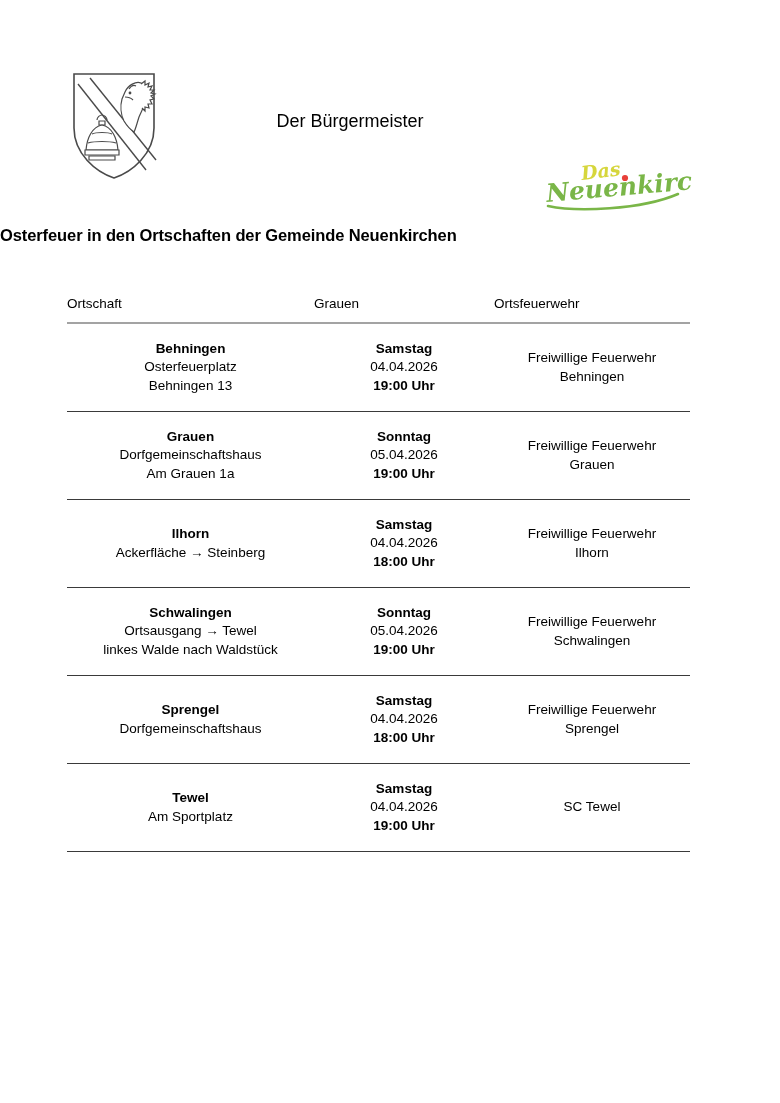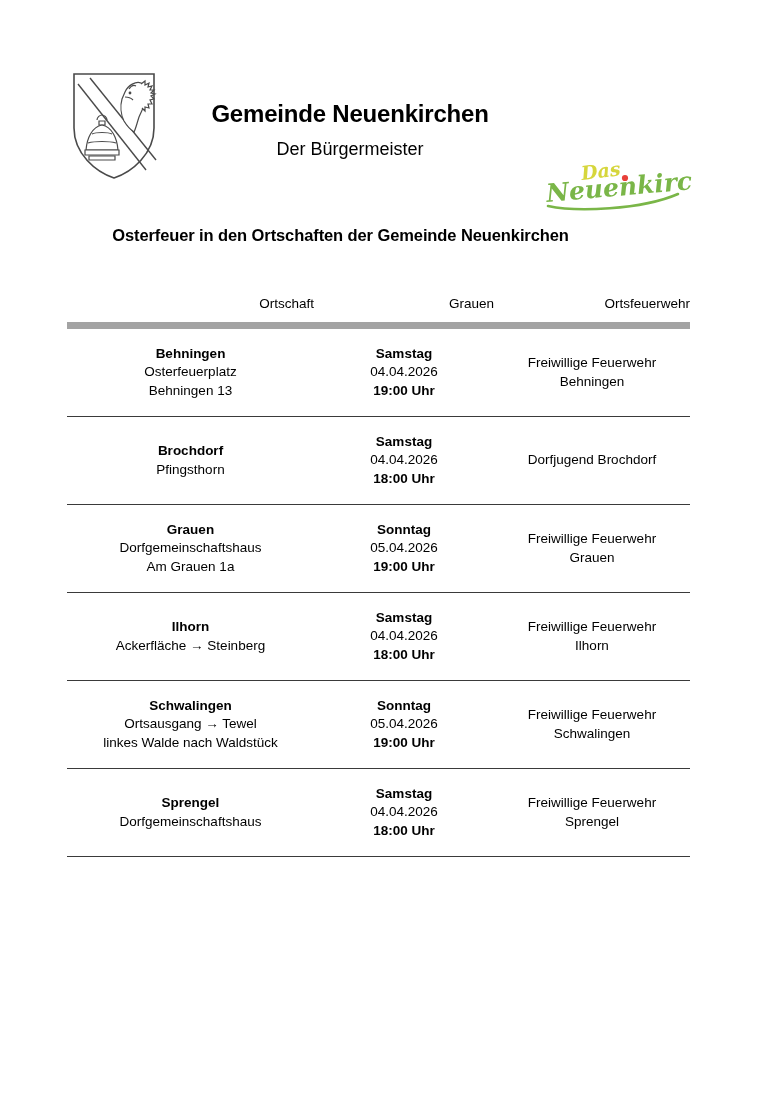--- a/index.html
+++ b/index.html
@@ -59,21 +59,20 @@
     width: 146px;
     height: 62px;
   }
 
   
   .doc-title {
     position: absolute;
     left: 0;
     top: 226px;
     width: 681px;
-    text-align: center;
     font-size: 16.5px;
     font-weight: bold;
     letter-spacing: -0.1px;
   }
 
   
   .table-wrap {
     position: absolute;
     left: 67px;
     top: 296px;
@@ -84,23 +83,23 @@
     border-collapse: collapse;
     table-layout: fixed;
   }
   table.schedule col.c-ort  { width: 247px; }
   table.schedule col.c-dat  { width: 180px; }
   table.schedule col.c-ver  { width: 196px; }
 
   table.schedule thead th {
     font-size: 13.5px;
     font-weight: normal;
-    text-align: right;
+    text-align: left;
     padding: 0 0 11px 0;
-    border-bottom: 7px solid #a3a3a3;
+    border-bottom: 2px solid #a3a3a3;
     vertical-align: bottom;
   }
   table.schedule tbody td {
     text-align: center;
     vertical-align: middle;
     font-size: 13.5px;
     line-height: 1.38;
     padding: 14px 4px 14px 4px;
     border-bottom: 1.6px solid #3a3a3a;
     height: 59px;
@@ -139,21 +138,20 @@
         <path d="M34 55 C24 57 19 68 18 80 L50 80 C49 68 44 57 34 55 Z"></path>
         <path d="M17 80 h34 v5 h-34 z"></path>
         <path d="M21 86 h26 v4 h-26 z"></path>
         <path d="M24 64 C28 62 40 62 44 64" fill="none"></path>
         <path d="M20 73 C27 71 41 71 48 73" fill="none"></path>
       </g>
     </svg>
   </div>
 
   <div class="header-titles">
-    <div class="title-main">Gemeinde Neuenkirchen</div>
     <div class="title-sub">Der Bürgermeister</div>
   </div>
 
   <div class="brand-logo">
     <svg viewBox="0 0 146 62" width="146" height="62" xmlns="http://www.w3.org/2000/svg">
       <g font-family="'DejaVu Serif', serif" font-style="italic" font-weight="bold">
         <text x="36" y="26" font-size="19" fill="#d6d63c" transform="rotate(-7 36 26)">Das</text>
         <text x="1" y="48" font-size="25" fill="#7ab648" transform="rotate(-5 1 48)">Neuenkirchen</text>
       </g>
       <circle cx="79" cy="24" r="3.1" fill="#e8403a"></circle>
@@ -197,118 +195,118 @@
           <td>
             <span class="cell-lines">
               <span class="ln">Freiwillige Feuerwehr</span>
               <span class="ln">Behningen</span>
             </span>
           </td>
         </tr>
         <tr>
           <td>
             <span class="cell-lines">
-              <span class="ln b">Brochdorf</span>
-              <span class="ln">Pfingsthorn</span>
+              <span class="ln b">Grauen</span>
+              <span class="ln">Dorfgemeinschaftshaus</span>
+              <span class="ln">Am Grauen 1a</span>
+            </span>
+          </td>
+          <td>
+            <span class="cell-lines">
+              <span class="ln b">Sonntag</span>
+              <span class="ln">05.04.2026</span>
+              <span class="ln b">19:00 Uhr</span>
+            </span>
+          </td>
+          <td>
+            <span class="cell-lines">
+              <span class="ln">Freiwillige Feuerwehr</span>
+              <span class="ln">Grauen</span>
+            </span>
+          </td>
+        </tr>
+        <tr>
+          <td>
+            <span class="cell-lines">
+              <span class="ln b">Ilhorn</span>
+              <span class="ln">Ackerfläche → Steinberg</span>
             </span>
           </td>
           <td>
             <span class="cell-lines">
               <span class="ln b">Samstag</span>
               <span class="ln">04.04.2026</span>
               <span class="ln b">18:00 Uhr</span>
             </span>
           </td>
           <td>
             <span class="cell-lines">
-              <span class="ln">Dorfjugend Brochdorf</span>
-            </span>
-          </td>
-        </tr>
-        <tr>
-          <td>
-            <span class="cell-lines">
-              <span class="ln b">Grauen</span>
-              <span class="ln">Dorfgemeinschaftshaus</span>
-              <span class="ln">Am Grauen 1a</span>
+              <span class="ln">Freiwillige Feuerwehr</span>
+              <span class="ln">Ilhorn</span>
+            </span>
+          </td>
+        </tr>
+        <tr>
+          <td>
+            <span class="cell-lines">
+              <span class="ln b">Schwalingen</span>
+              <span class="ln">Ortsausgang → Tewel</span>
+              <span class="ln">linkes Walde nach Waldstück</span>
             </span>
           </td>
           <td>
             <span class="cell-lines">
               <span class="ln b">Sonntag</span>
               <span class="ln">05.04.2026</span>
               <span class="ln b">19:00 Uhr</span>
             </span>
           </td>
           <td>
             <span class="cell-lines">
               <span class="ln">Freiwillige Feuerwehr</span>
-              <span class="ln">Grauen</span>
-            </span>
-          </td>
-        </tr>
-        <tr>
-          <td>
-            <span class="cell-lines">
-              <span class="ln b">Ilhorn</span>
-              <span class="ln">Ackerfläche → Steinberg</span>
+              <span class="ln">Schwalingen</span>
+            </span>
+          </td>
+        </tr>
+        <tr>
+          <td>
+            <span class="cell-lines">
+              <span class="ln b">Sprengel</span>
+              <span class="ln">Dorfgemeinschaftshaus</span>
             </span>
           </td>
           <td>
             <span class="cell-lines">
               <span class="ln b">Samstag</span>
               <span class="ln">04.04.2026</span>
               <span class="ln b">18:00 Uhr</span>
             </span>
           </td>
           <td>
             <span class="cell-lines">
               <span class="ln">Freiwillige Feuerwehr</span>
-              <span class="ln">Ilhorn</span>
-            </span>
-          </td>
-        </tr>
-        <tr>
-          <td>
-            <span class="cell-lines">
-              <span class="ln b">Schwalingen</span>
-              <span class="ln">Ortsausgang → Tewel</span>
-              <span class="ln">linkes Walde nach Waldstück</span>
-            </span>
-          </td>
-          <td>
-            <span class="cell-lines">
-              <span class="ln b">Sonntag</span>
-              <span class="ln">05.04.2026</span>
-              <span class="ln b">19:00 Uhr</span>
-            </span>
-          </td>
-          <td>
-            <span class="cell-lines">
-              <span class="ln">Freiwillige Feuerwehr</span>
-              <span class="ln">Schwalingen</span>
-            </span>
-          </td>
-        </tr>
-        <tr>
-          <td>
-            <span class="cell-lines">
-              <span class="ln b">Sprengel</span>
-              <span class="ln">Dorfgemeinschaftshaus</span>
+              <span class="ln">Sprengel</span>
+            </span>
+          </td>
+        </tr>
+        <tr>
+          <td>
+            <span class="cell-lines">
+              <span class="ln b">Tewel</span>
+              <span class="ln">Am Sportplatz</span>
             </span>
           </td>
           <td>
             <span class="cell-lines">
               <span class="ln b">Samstag</span>
               <span class="ln">04.04.2026</span>
-              <span class="ln b">18:00 Uhr</span>
-            </span>
-          </td>
-          <td>
-            <span class="cell-lines">
-              <span class="ln">Freiwillige Feuerwehr</span>
-              <span class="ln">Sprengel</span>
+              <span class="ln b">19:00 Uhr</span>
+            </span>
+          </td>
+          <td>
+            <span class="cell-lines">
+              <span class="ln">SC Tewel</span>
             </span>
           </td>
         </tr>
       </tbody>
   </table>
 </div>
 
 </body></html>

